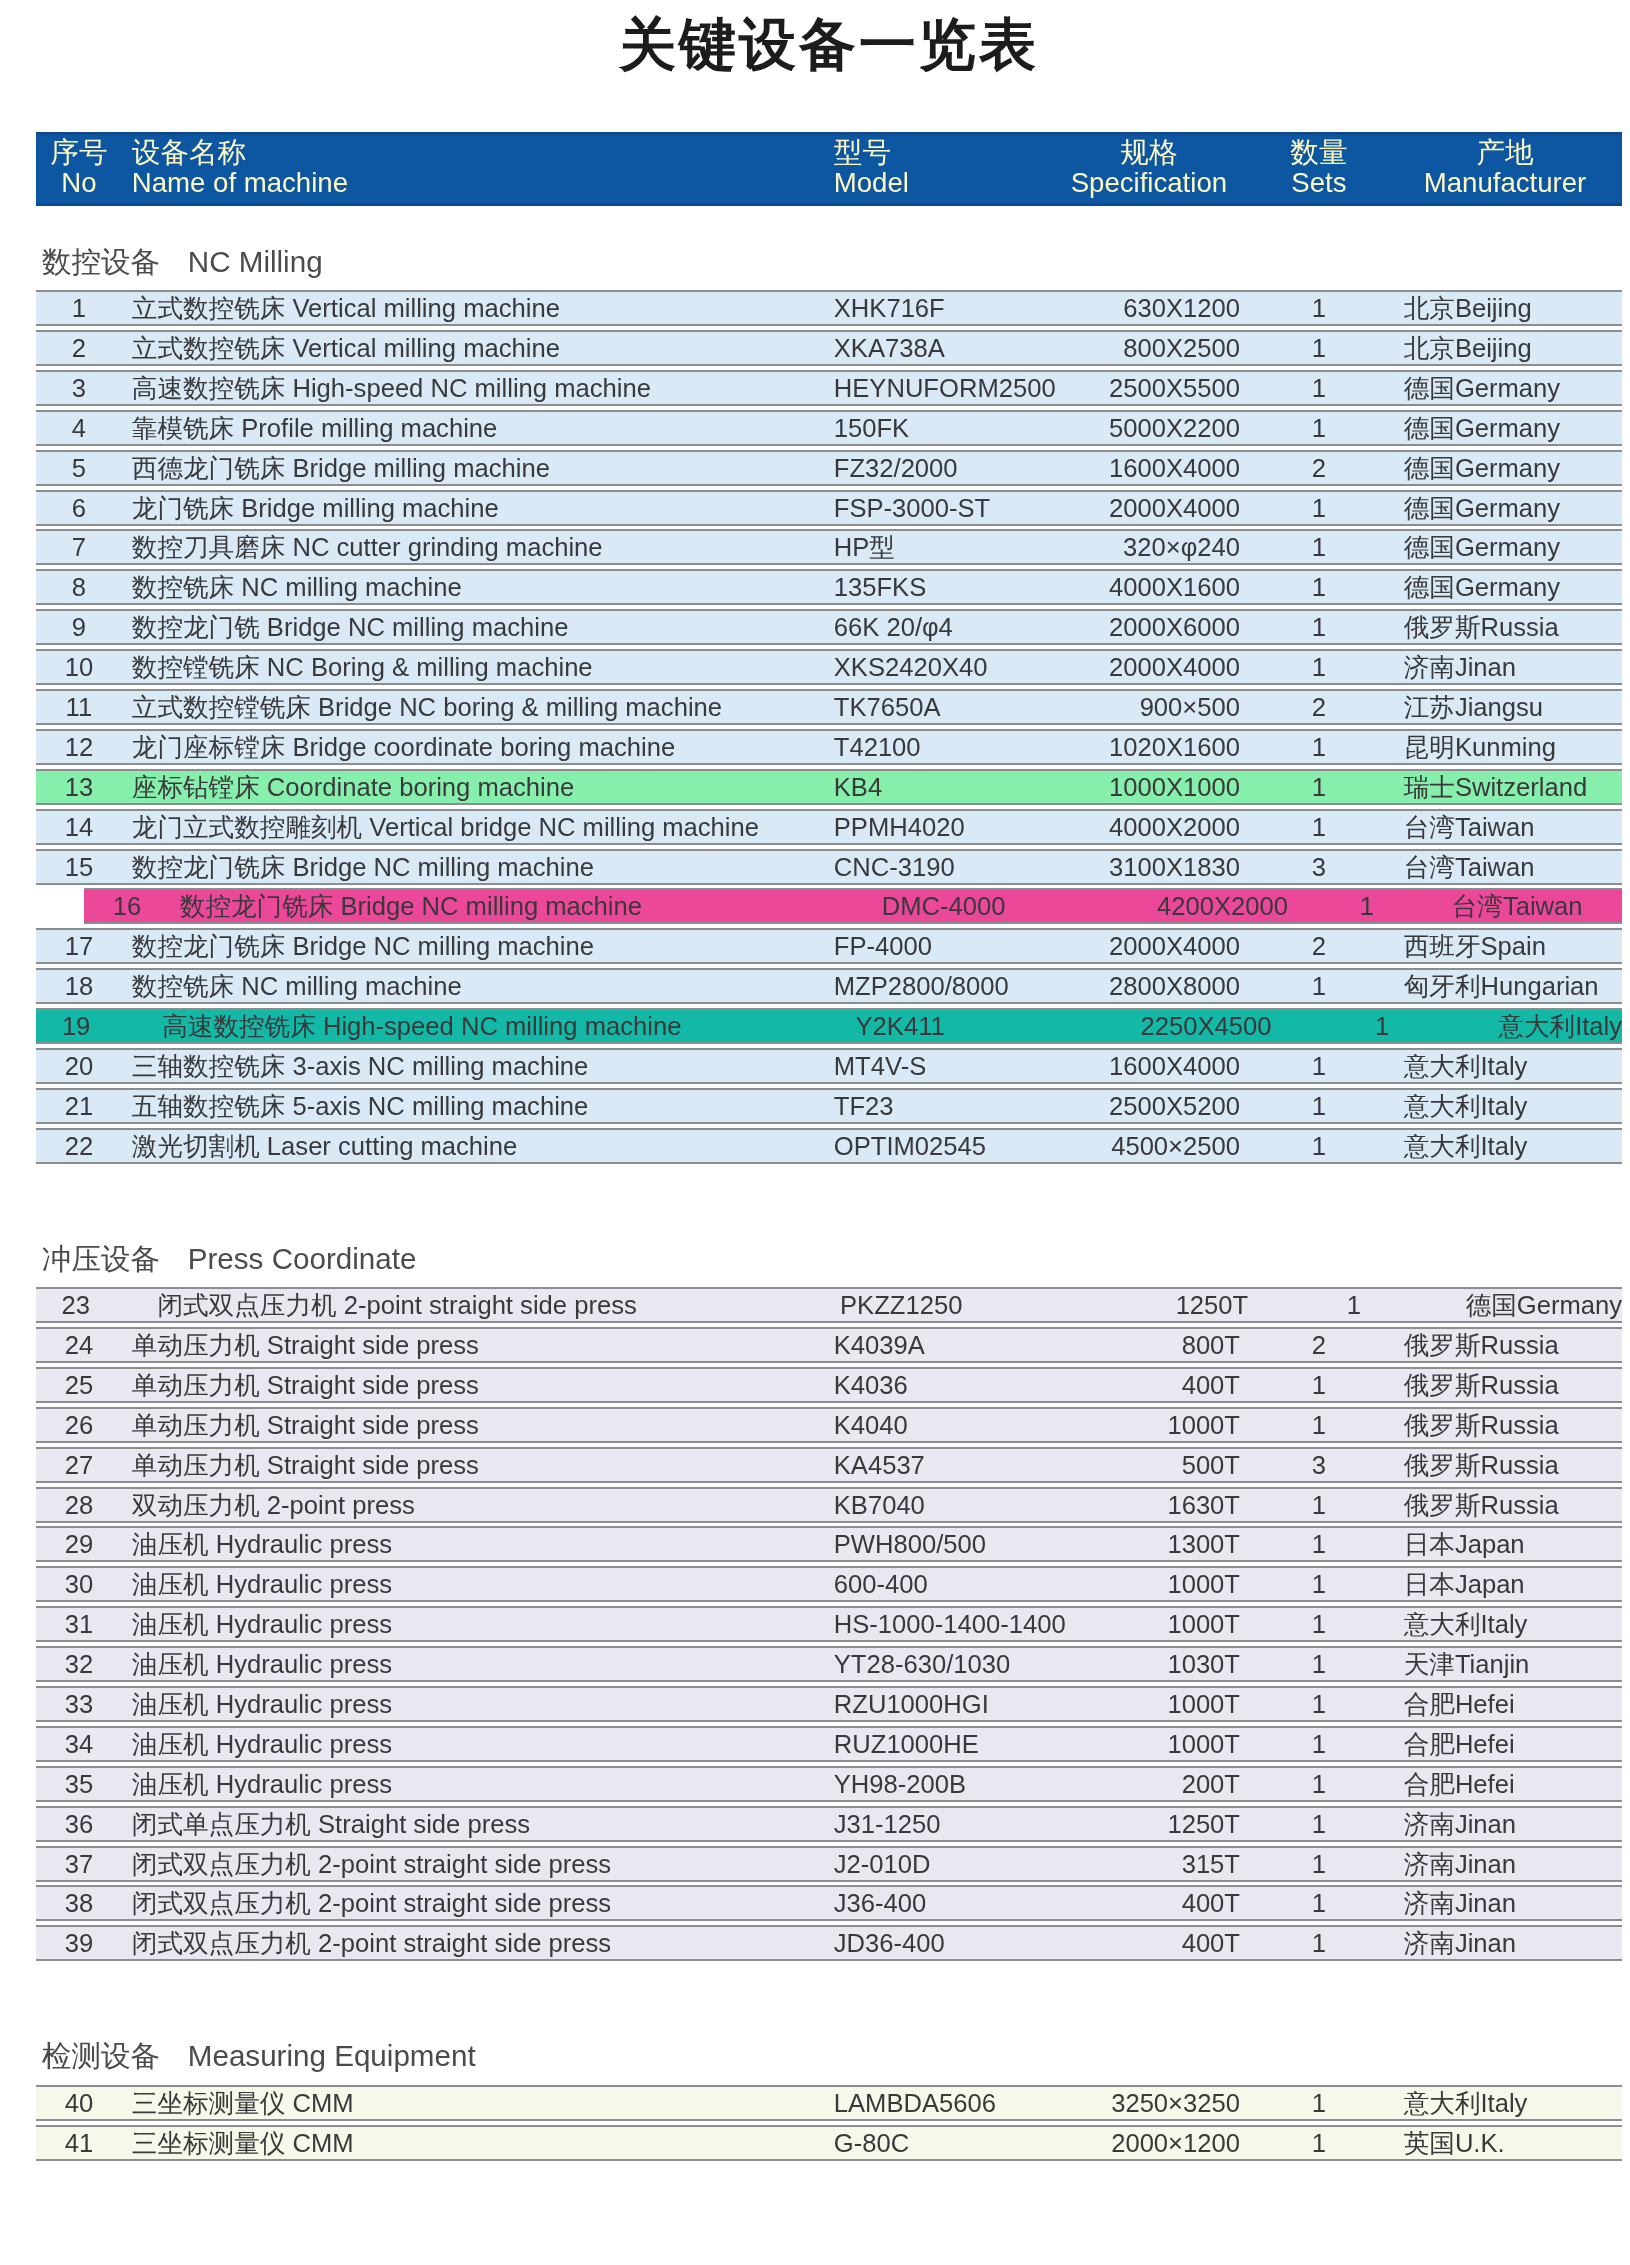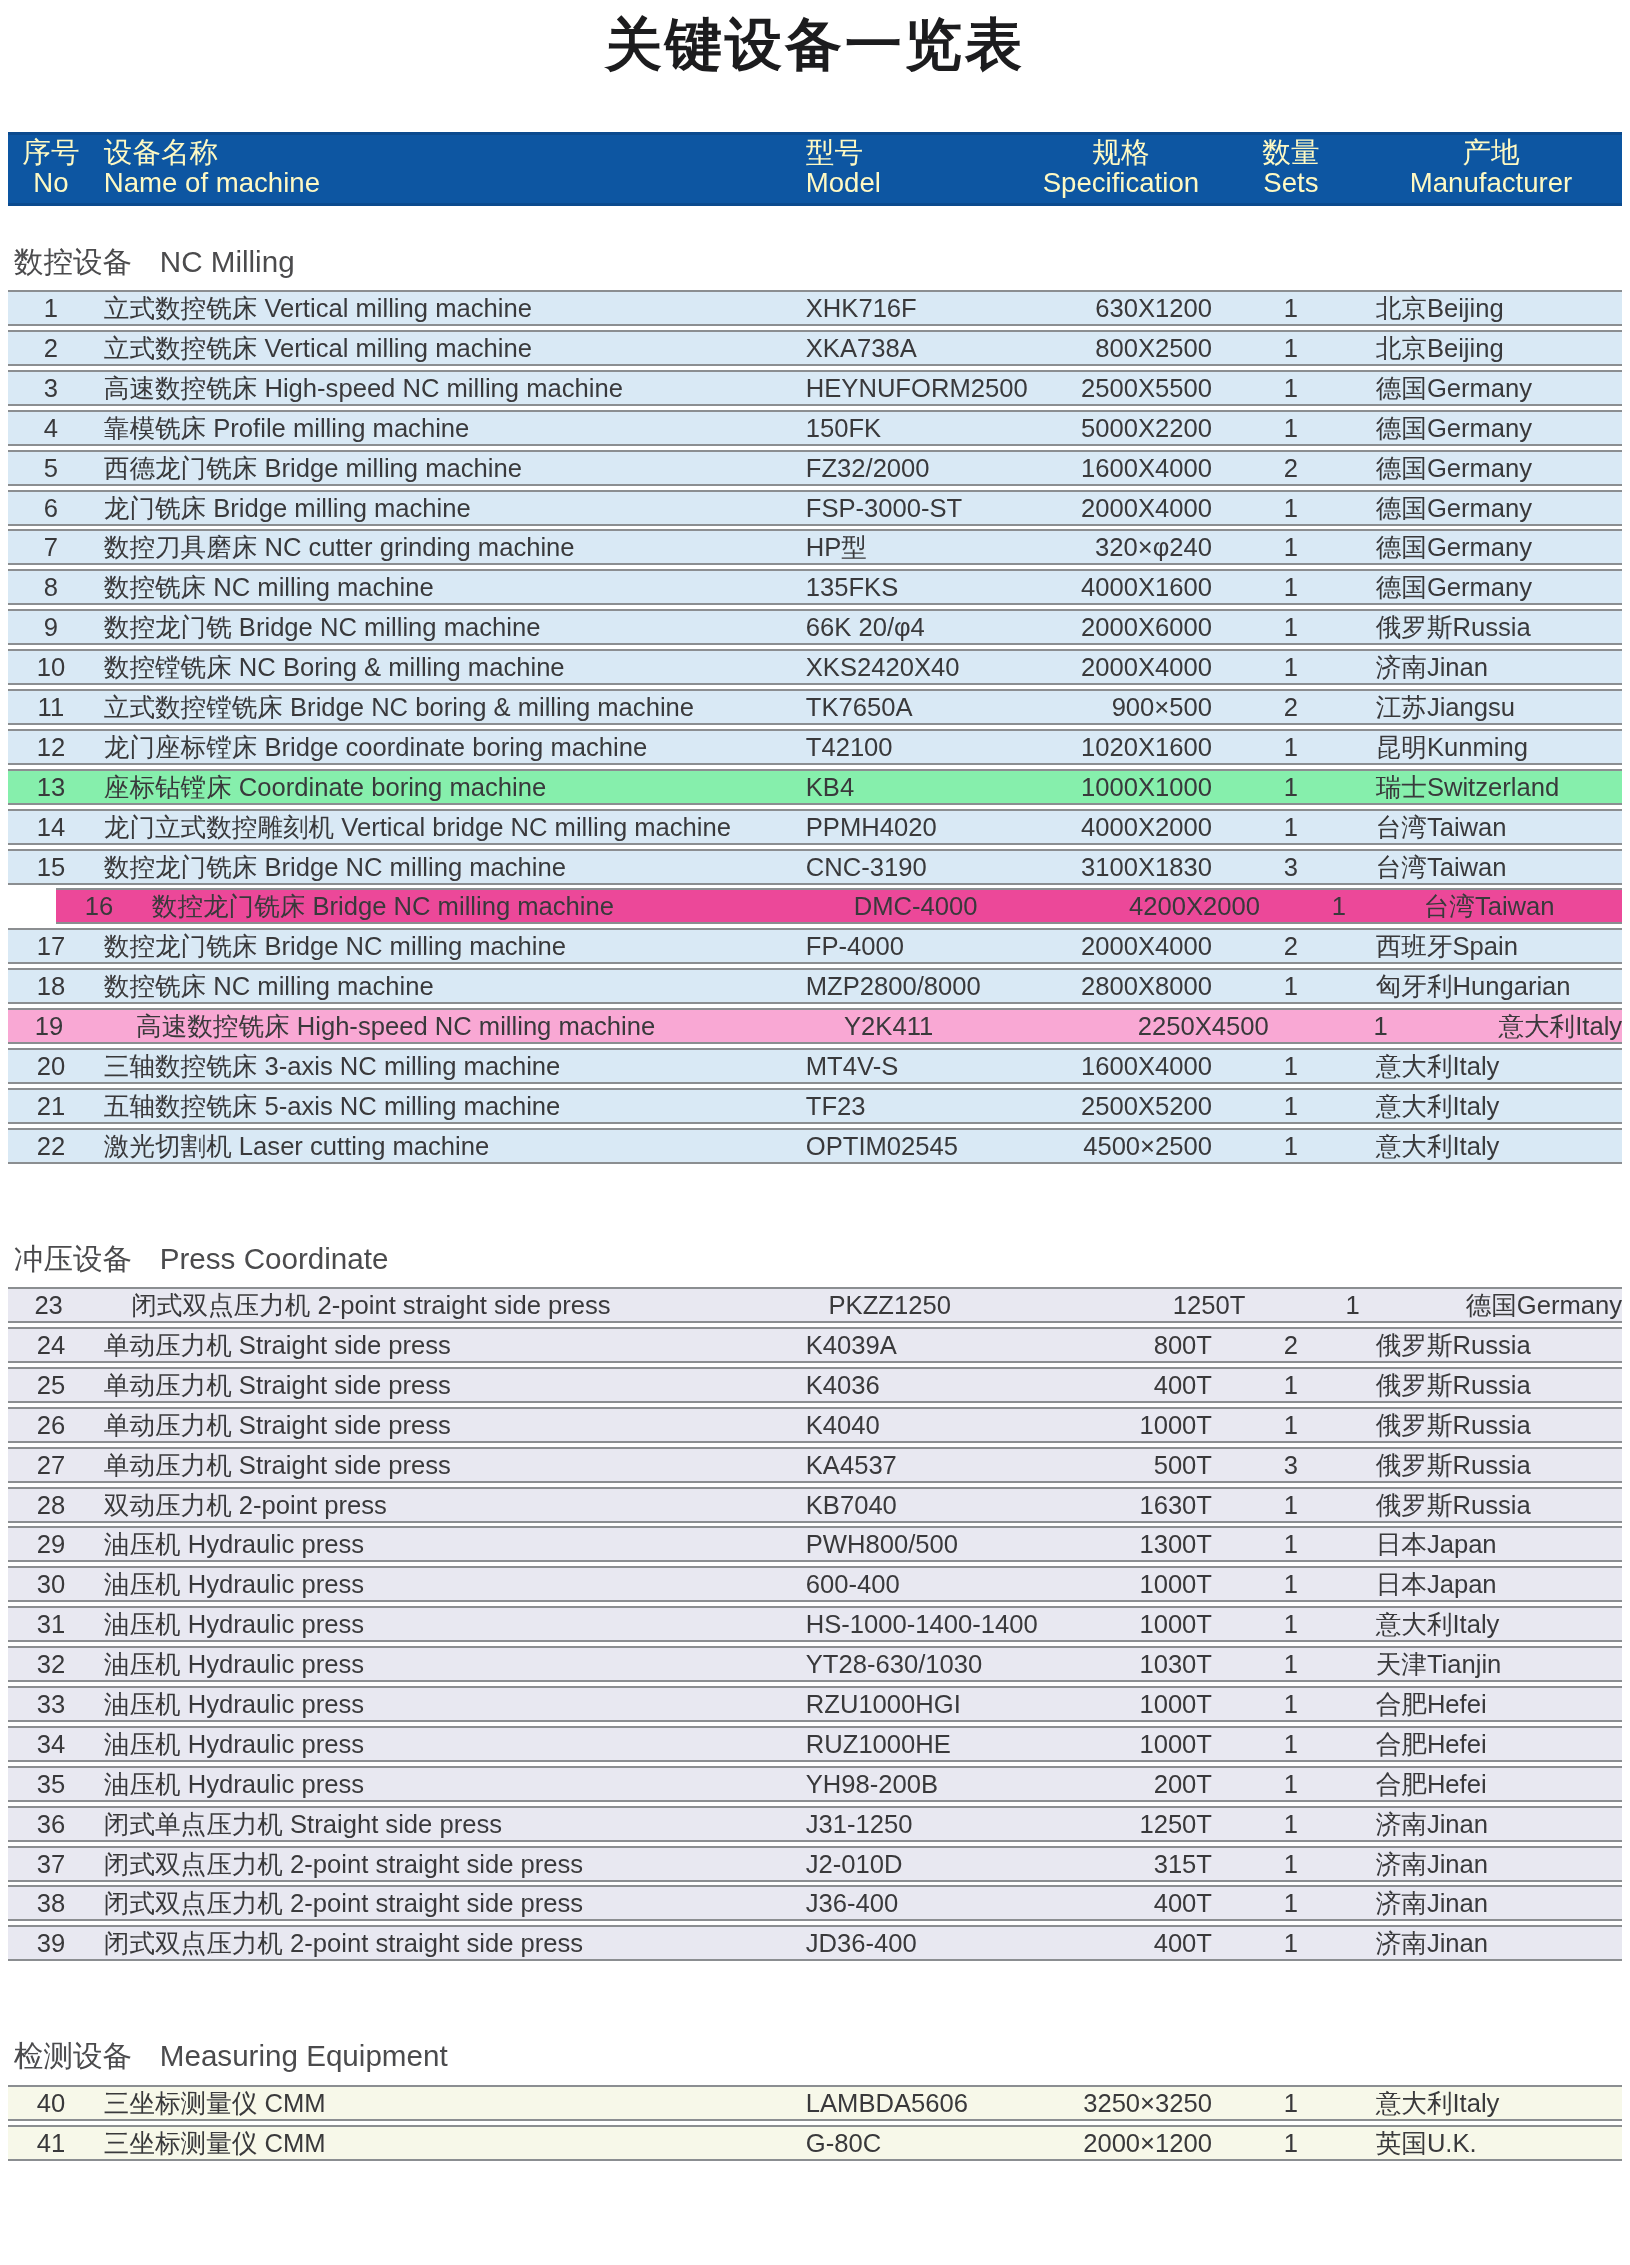--- a/index.html
+++ b/index.html
@@ -1,18 +1,18 @@
 <!DOCTYPE html>
 <html style="--border: #8b8e91;"><head>
 <meta charset="utf-8">
 <style>
   * { box-sizing: border-box; margin: 0; padding: 0; }
   html, body { background: #ffffff; }
   body { font-family: "Liberation Sans", "DejaVu Sans", sans-serif; }
-  .page { position: relative; width: 1630px; height: 2266px; background: #ffffff; overflow: hidden; }
+  .page { position: relative; width: 1630px; height: 2266px; background: #ffffff; overflow: hidden; padding-left: 28px; }
 
   .title {
     padding-top: 11.8px; text-align: center;
     font-size: 57px; line-height: 65px; font-weight: 800;
     letter-spacing: 3px; color: #1c1c1e;
   }
   .subtitle {
     text-align: center; font-size: 46px; line-height: 55px;
     font-weight: 400; color: #222326; letter-spacing: 0px;
   }
@@ -230,21 +230,21 @@
             <div class="cell col-origin">西班牙Spain</div>
           </div>
           <div class="row" style="background: rgb(217, 233, 245);">
             <div class="cell col-no">18</div>
             <div class="cell col-name">数控铣床 NC milling machine</div>
             <div class="cell col-model">MZP2800/8000</div>
             <div class="cell col-spec">2800X8000</div>
             <div class="cell col-sets">1</div>
             <div class="cell col-origin">匈牙利Hungarian</div>
           </div>
-          <div class="row" style="background: #f9a8d4; gap: 36px;">
+          <div class="row" style="background: #14b8a6; gap: 36px;">
             <div class="cell col-no">19</div>
             <div class="cell col-name">高速数控铣床 High-speed NC milling machine</div>
             <div class="cell col-model">Y2K411</div>
             <div class="cell col-spec">2250X4500</div>
             <div class="cell col-sets">1</div>
             <div class="cell col-origin">意大利Italy</div>
           </div>
           <div class="row" style="background: rgb(217, 233, 245);">
             <div class="cell col-no">20</div>
             <div class="cell col-name">三轴数控铣床 3-axis NC milling machine</div>

